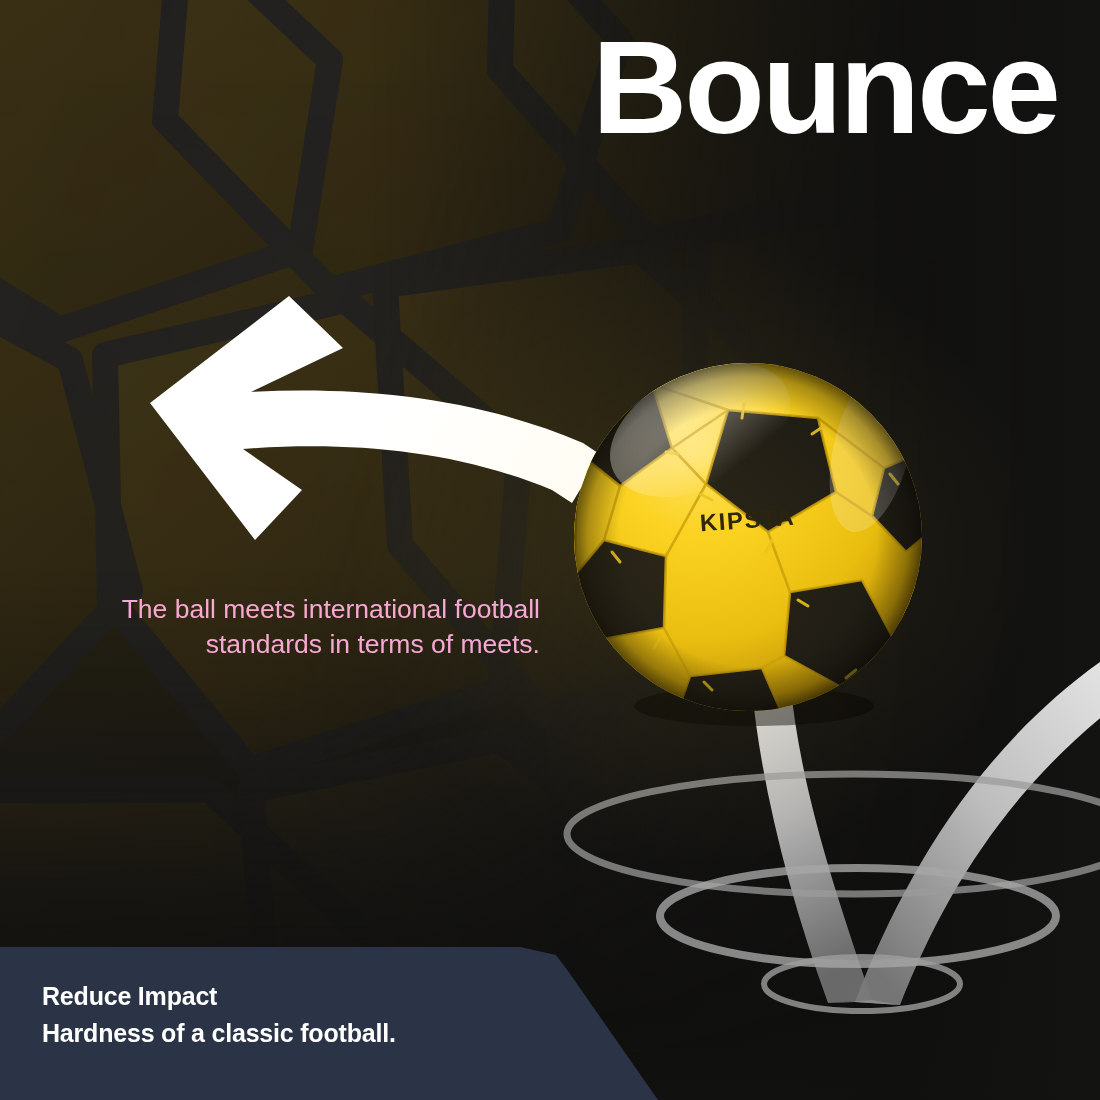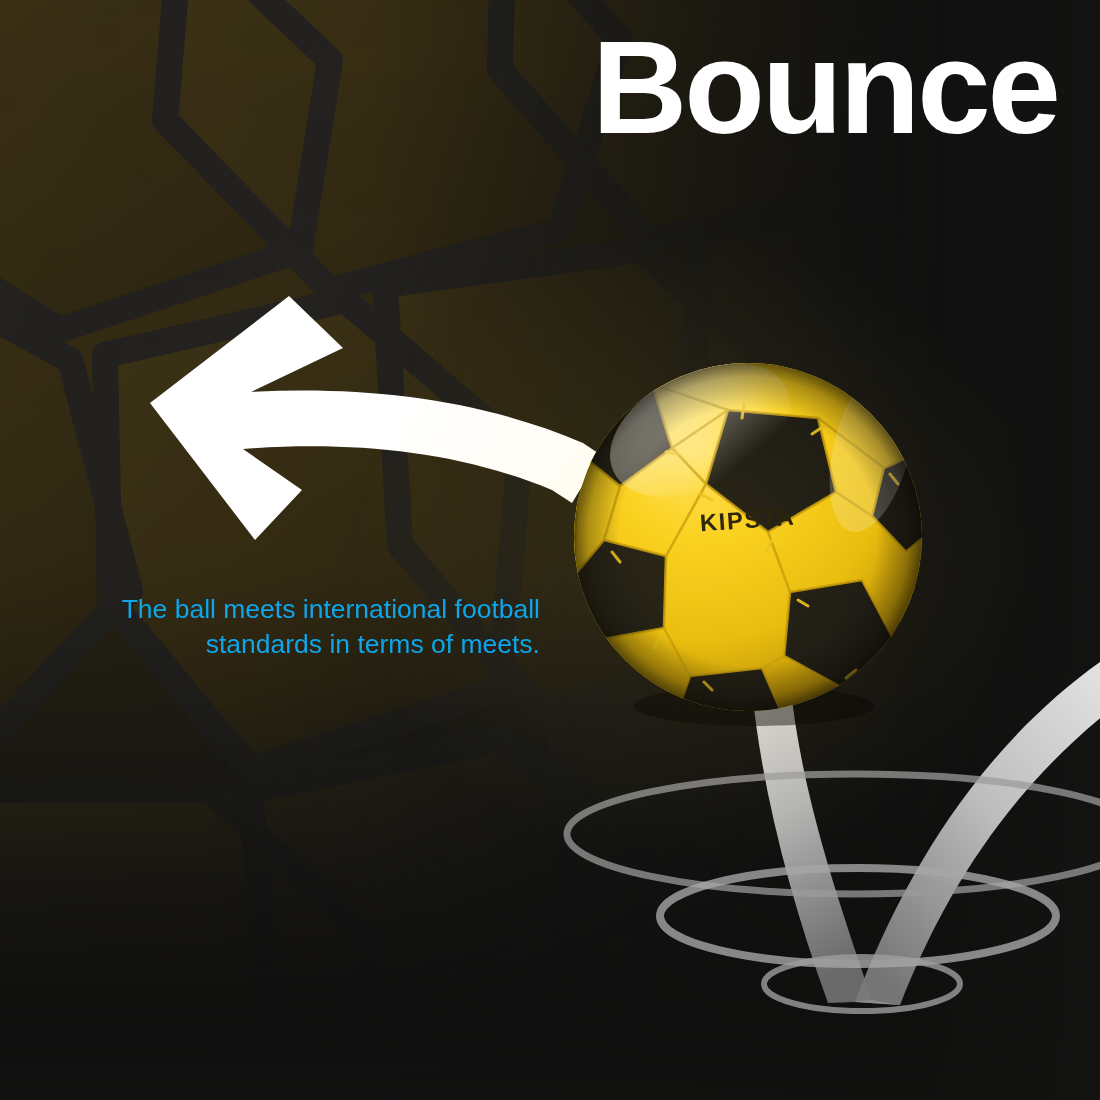--- a/index.html
+++ b/index.html
@@ -50,21 +50,21 @@
     white-space: nowrap;
   }
 
   
   #bodycopy {
     position: absolute;
     left: 20px;
     top: 592px;
     width: 520px;
     text-align: right;
-    color: #0ea5e9;
+    color: #f9a8d4;
     font-size: 26.5px;
     font-weight: 400;
     line-height: 1.32;
   }
 
   
   #banner {
     position: absolute;
     left: 0;
     top: 947px;
@@ -295,14 +295,20 @@
 
   <div id="glow" class="layer"></div>
 
   <h1 id="title">Bounce</h1>
 
   <div id="bodycopy">
     <div>The ball meets international football</div>
     <div>standards in terms of meets.</div>
   </div>
 
+  <div id="banner">
+    <div id="banner-text">
+      <div>Reduce Impact</div>
+      <div>Hardness of a classic football.</div>
+    </div>
+  </div>
 
 </div>
 
 </body></html>

